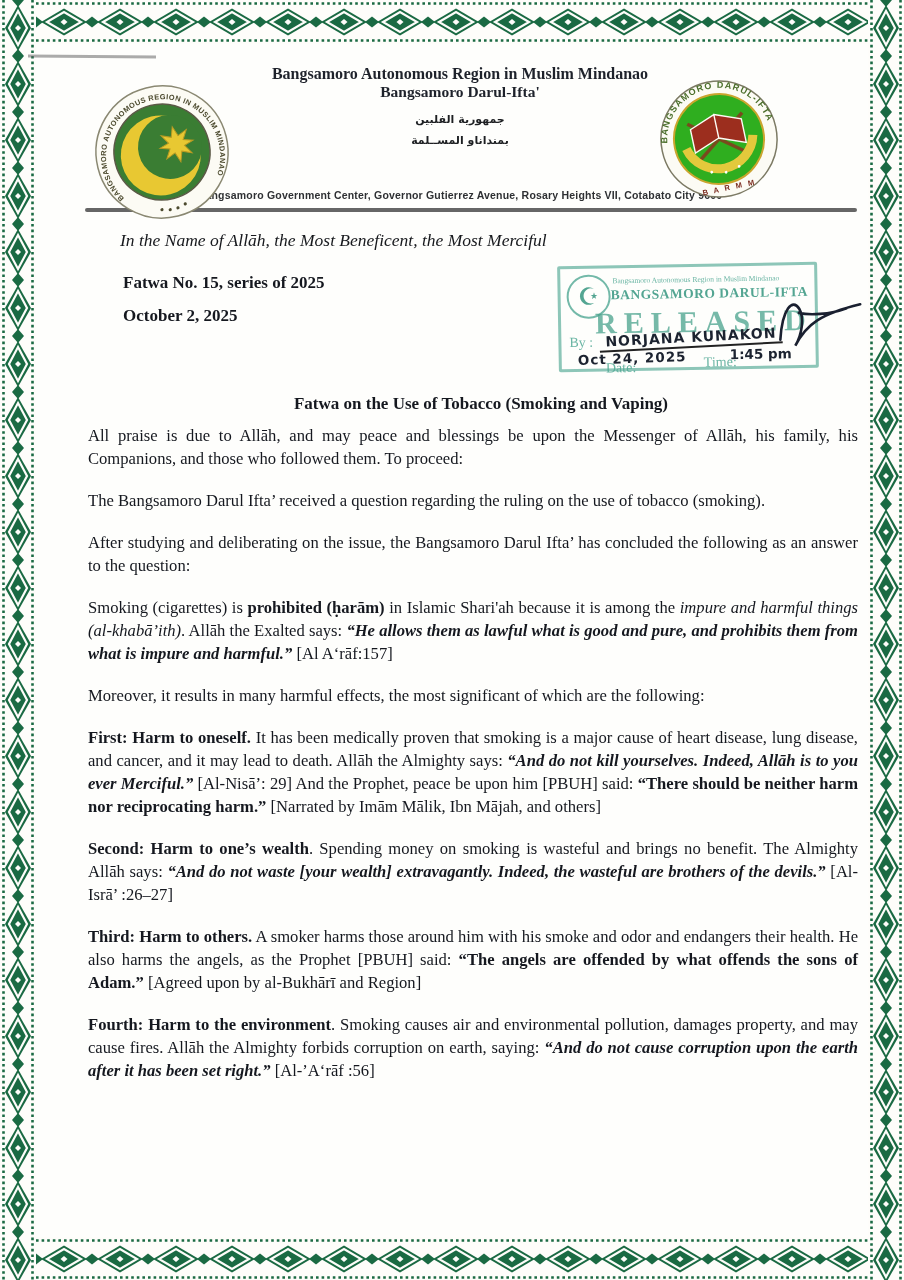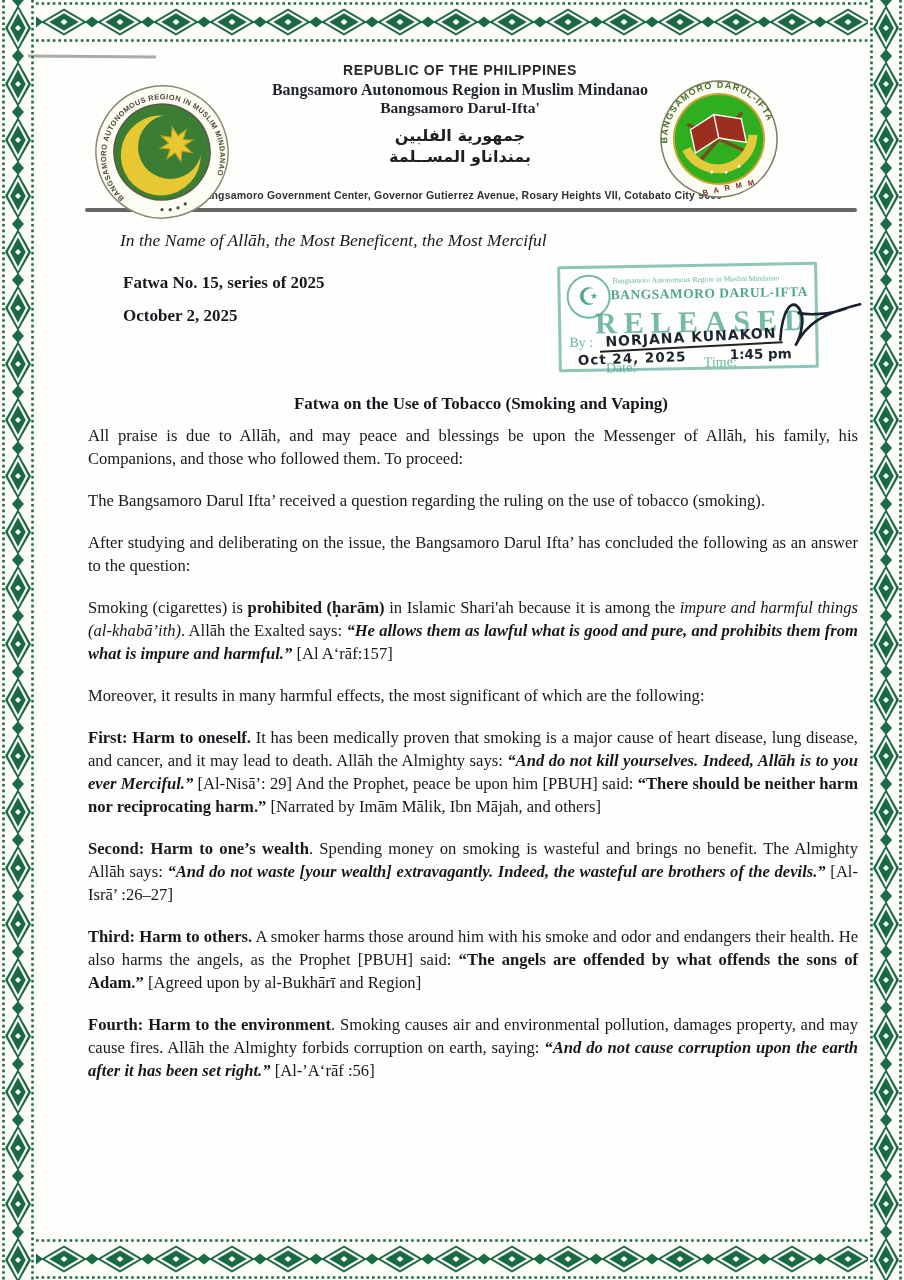--- a/index.html
+++ b/index.html
@@ -6,21 +6,21 @@
   .page{position:relative;width:904px;height:1280px;background:#fefefc;overflow:hidden;
         font-family:"Liberation Serif",serif;color:#15181f;}
   .strip{position:absolute;}
 
   .hdr{position:absolute;left:180px;top:62px;width:560px;text-align:center;}
   .hdr-line1{font-family:"Liberation Sans",sans-serif;font-weight:bold;font-size:14px;
              letter-spacing:.6px;color:#26282b;}
   .hdr-line2{font-size:16px;font-weight:bold;margin-top:3px;color:#1e222b;}
   .hdr-line3{font-size:15.5px;font-weight:bold;color:#1e222b;}
   .arabic{margin-top:8px;font-family:"DejaVu Sans",sans-serif;font-weight:bold;
-          font-size:16px;line-height:21px;color:#1d1f22;direction:rtl;}
+          font-size:11px;line-height:21px;color:#1d1f22;direction:rtl;}
   .address{position:absolute;left:120px;top:189px;width:680px;text-align:center;
            font-family:"Liberation Sans",sans-serif;font-weight:bold;font-size:10.5px;
            letter-spacing:.2px;color:#2e3033;}
   .rule{position:absolute;left:85px;top:208px;width:772px;height:4px;background:#4b4b4b;
         border-radius:2px;opacity:.85;}
   .artifact{position:absolute;left:28px;top:55px;width:128px;height:2.5px;background:#666;
             opacity:.55;transform:rotate(.4deg);}
 
   .seal{position:absolute;}
   .bismillah{position:absolute;left:120px;top:230px;width:680px;text-align:left;
@@ -114,21 +114,20 @@
       <polygon points="18,-7 24,0 18,7 12,0" fill="#1a6a43"></polygon>
       <polygon points="18,49 24,56 18,63 12,56" fill="#1a6a43"></polygon>
     </pattern>
       </defs>
     <rect width="36" height="1280" fill="url(#vb2)"></rect>
   </svg>
 
   <div class="artifact"></div>
 
   <div class="hdr">
-    <div class="hdr-line1">REPUBLIC OF THE PHILIPPINES</div>
     <div class="hdr-line2">Bangsamoro Autonomous Region in Muslim Mindanao</div>
     <div class="hdr-line3">Bangsamoro Darul-Ifta'</div>
     <div class="arabic">
       <div>جمهورية الفلبين</div>
       <div>بمنداناو المســلمة</div>
     </div>
   </div>
   <div class="address">Bangsamoro Government Center, Governor Gutierrez Avenue, Rosary Heights VII, Cotabato City 9600</div>
   <div class="rule"></div>
 

